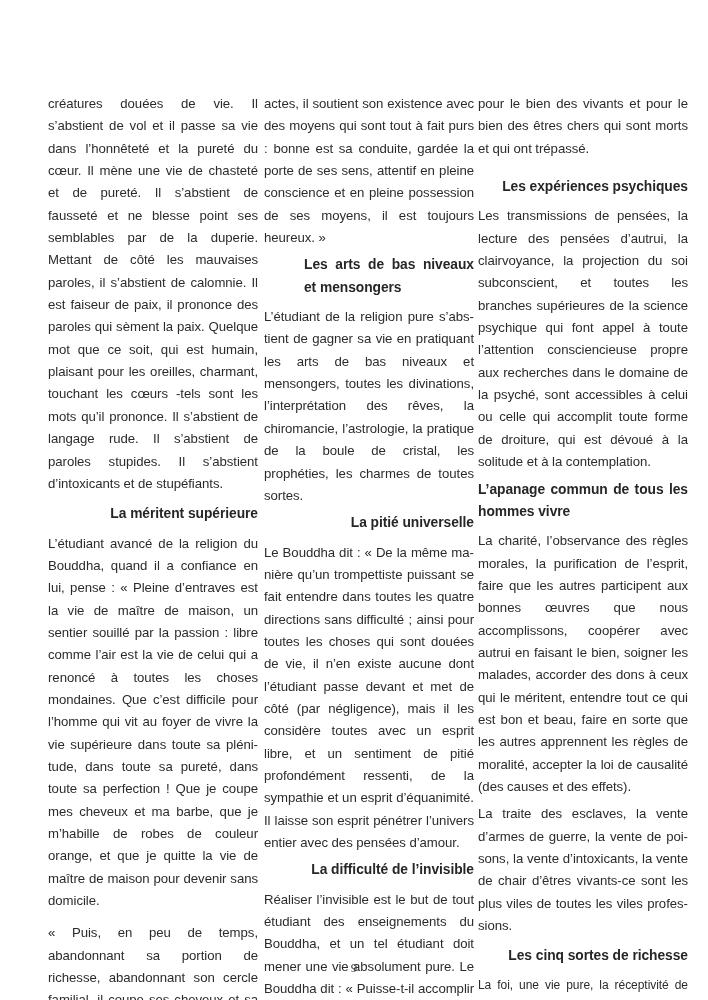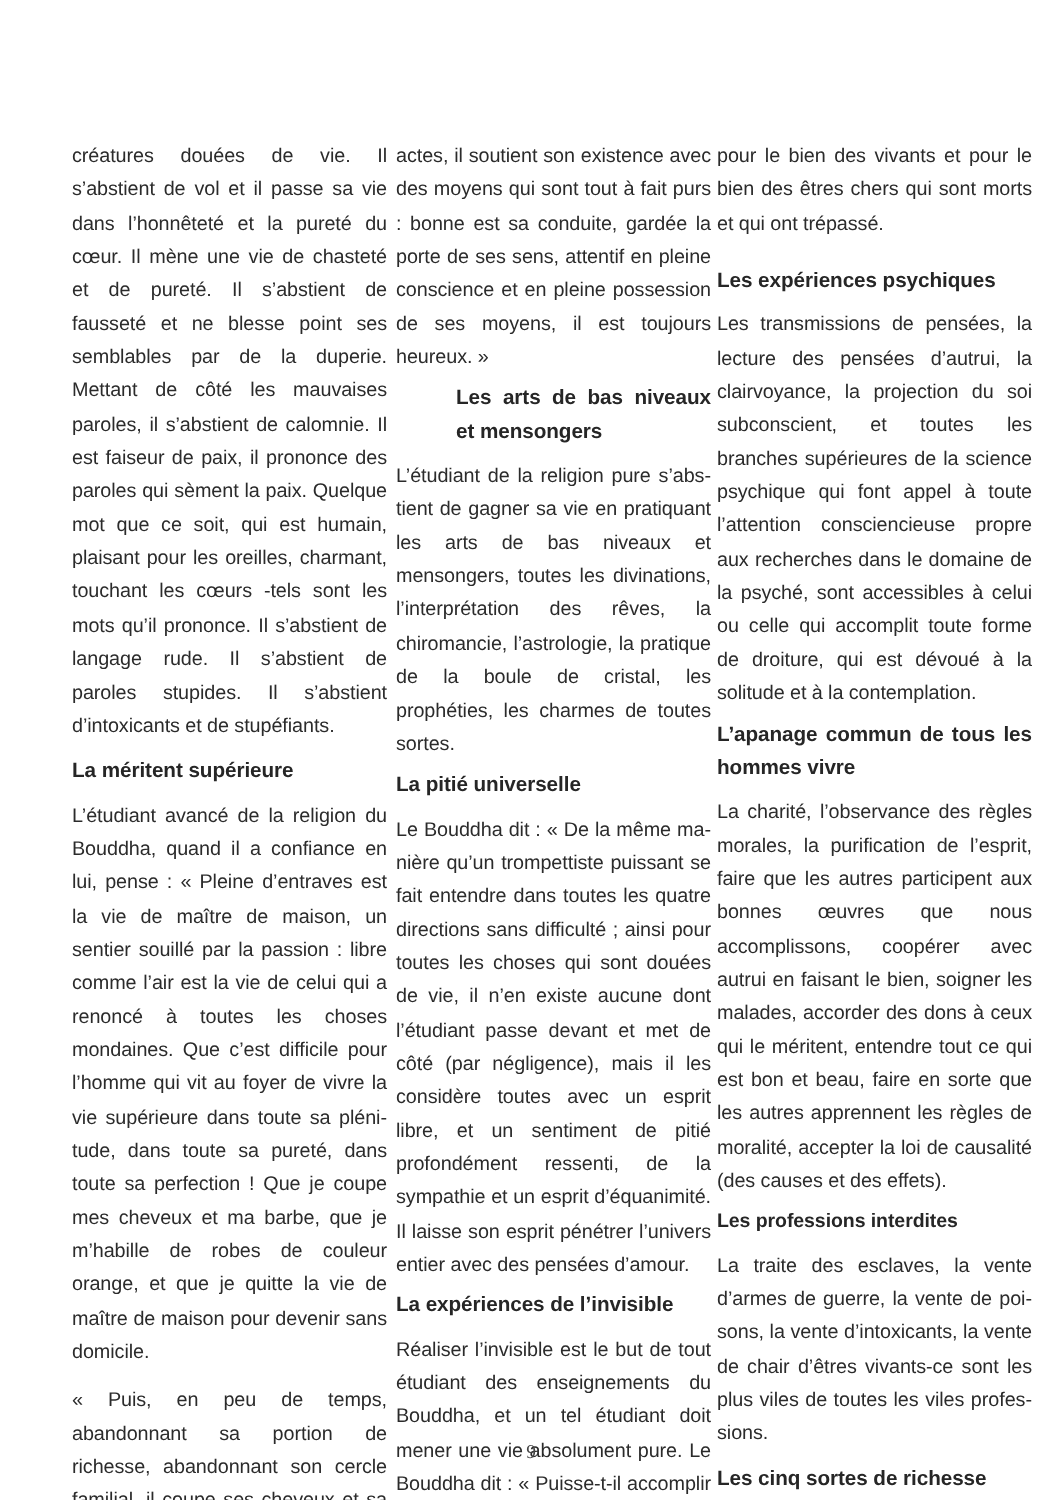--- a/index.html
+++ b/index.html
@@ -35,21 +35,21 @@
   .col3 { left: 478px; }
   .col p {
     margin: 0 0 9px 0;
   }
   .col h2 {
     font-size: 13.8px;
     font-weight: bold;
     margin: 3px 0 7px 0;
     line-height: 22.35px;
     color: #262626;
-    text-align: left;
+    text-align: right;
   }
   .col h2.justify {
     text-align: justify;
     text-align-last: left;
     margin-left: 40px;
   }
   .col p.small {
     font-size: 12px;
     line-height: 20.2px;
   }
@@ -79,30 +79,29 @@
     <p style="margin-bottom:10px">L’étudiant avancé de la religion du Bouddha, quand il a confiance en lui, pense : « Pleine d’entraves est la vie de maître de maison, un sentier souillé par la passion : libre comme l’air est la vie de celui qui a renoncé à toutes les choses mondaines. Que c’est difficile pour l’homme qui vit au foyer de vivre la vie supérieure dans toute sa pléni­tude, dans toute sa pureté, dans toute sa perfection ! Que je coupe mes che­veux et ma barbe, que je m’habille de robes de couleur orange, et que je quitte la vie de maître de maison pour devenir sans domicile.</p>
     <p>« Puis, en peu de temps, abandonnant sa portion de richesse, abandonnant son cercle familial, il coupe ses che­veux et sa barbe, il se revêt de robes de couleur orange et il adopte l’état de sans foyer. Puis il passe un vie de restrictions d’après les règles de l’ordre du Bienheureux ; la droiture est son ravissement, il voit un danger dans la moindre des actions à éviter, il se remplit de sainteté en paroles et en</p>
   </div>
 
   <div class="col col2">
     <p style="margin-bottom:5px">actes, il soutient son existence avec des moyens qui sont tout à fait purs : bonne est sa conduite, gardée la porte de ses sens, attentif en pleine cons­cience et en pleine possession de ses moyens, il est toujours heureux. »</p>
     <h2 class="justify">Les arts de bas niveaux et menson­gers</h2>
     <p style="margin-bottom:5px">L’étudiant de la religion pure s’abs­tient de gagner sa vie en pratiquant les arts de bas niveaux et mensongers, toutes les divinations, l’interprétation des rêves, la chiromancie, l’astrologie, la pratique de la boule de cristal, les prophéties, les charmes de toutes sortes.</p>
     <h2>La pitié universelle</h2>
     <p style="margin-bottom:5px">Le Bouddha dit : « De la même ma­nière qu’un trompettiste puissant se fait entendre dans toutes les quatre directions sans difficulté ; ainsi pour toutes les choses qui sont douées de vie, il n’en existe aucune dont l’étu­diant passe devant et met de côté (par négligence), mais il les considère toutes avec un esprit libre, et un senti­ment de pitié profondément ressenti, de la sympathie et un esprit d’équani­mité. Il laisse son esprit pénétrer l’uni­vers entier avec des pensées d’amour.</p>
-    <h2>La expériences de l’invisible</h2>
+    <h2>La difficulté de l’invisible</h2>
     <p>Réaliser l’invisible est le but de tout étudiant des enseignements du Boud­dha, et un tel étudiant doit mener une vie absolument pure. Le Bouddha dit : « Puisse-t-il accomplir toute droiture, puisse-t-il se dévouer à cette quiétude du cœur qui est cultivée à l’intérieur, puisse-t-il ne point contrarier l’extase de la contemplation, puisse-t-il con­templer les choses, puisse-t-il être très souvent seul, accomplir toute droiture</p>
   </div>
 
   <div class="col col3">
     <p style="margin-bottom:16px">pour le bien des vivants et pour le bien des êtres chers qui sont morts et qui ont trépassé.</p>
     <h2>Les expériences psychiques</h2>
     <p style="margin-bottom:5px">Les transmissions de pensées, la lec­ture des pensées d’autrui, la clair­voyance, la projection du soi subcons­cient, et toutes les branches supé­rieures de la science psychique qui font appel à toute l’attention cons­ciencieuse propre aux recherches dans le domaine de la psyché, sont acces­sibles à celui ou celle qui accomplit toute forme de droiture, qui est dé­voué à la solitude et à la contempla­tion.</p>
     <h2 class="apanage">L’apanage commun de tous les hommes vivre</h2>
     <p style="margin-bottom:5px">La charité, l’observance des règles mo­rales, la purification de l’esprit, faire que les autres participent aux bonnes œuvres que nous accomplissons, coo­pérer avec autrui en faisant le bien, soigner les malades, accorder des dons à  ceux qui le méritent, entendre tout ce qui est bon et beau, faire en sorte que les autres apprennent les règles de moralité, accepter la loi de causalité (des causes et des effets).</p>
-    <h2 style="font-size:13px">Les professions interdites</h2>
     <p style="margin-bottom:8px">La traite des esclaves, la vente d’armes de guerre, la vente de poi­sons, la vente d’intoxicants, la vente de chair d’êtres vivants-ce sont les plus viles de toutes les viles profes­sions.</p>
     <h2>Les cinq sortes de richesse</h2>
     <p class="small">La foi, une vie pure, la réceptivité de l’es­prit par rapport à tout ce qui est beau et bien, la libéralité, la sagesse-ceux qui  pos­sédèrent ces cinq sortes de richesse dans leurs incarnations passées sont influencés par l’enseignement du Bouddha.</p>
   </div>
 
   <div class="page-number">9</div>
 </div>
 
 </body></html>

